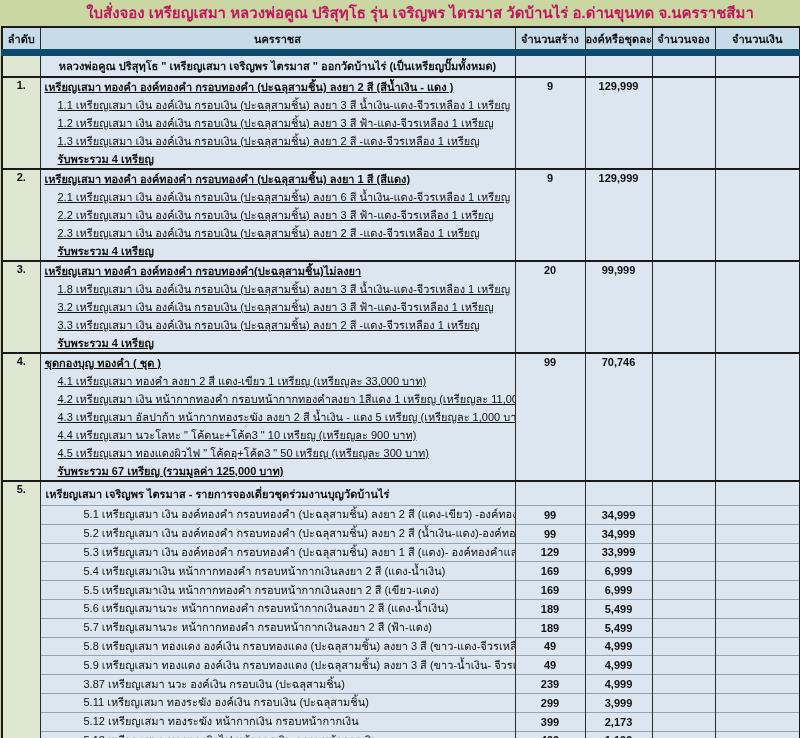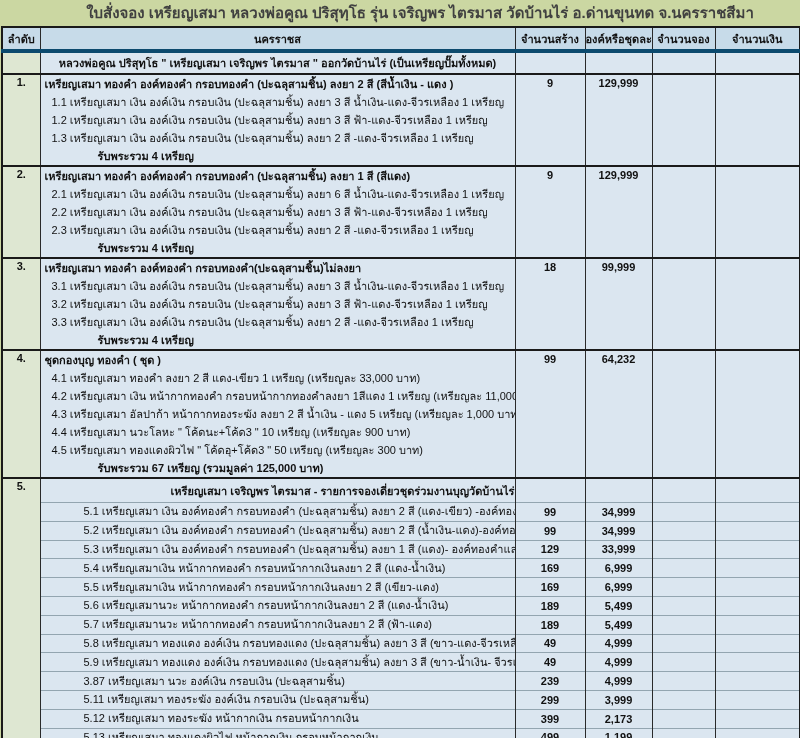--- a/index.html
+++ b/index.html
@@ -6,57 +6,57 @@
   body{
     width:800px;height:738px;
     background:#cbd7a2;
     font-family:"Liberation Sans","DejaVu Sans",sans-serif;
     color:#111;
     overflow:hidden;
   }
   .sheet{width:800px;height:738px;}
   .doc-title{
     height:26px;line-height:26px;
-    text-align:center;font-weight:bold;font-size:15px;color:#404040;
+    text-align:center;font-weight:bold;font-size:15px;color:#be185d;
     white-space:nowrap;overflow:hidden;padding-left:40px;
   }
   table.grid{
     border-collapse:collapse;table-layout:fixed;
     width:798px;margin:0 1px;
     background:#dbe6f0;
     border:2px solid #1a1a1a;
   }
   th,td{
     font-size:11px;padding:0;margin:0;
     border-left:1px solid #2a2a2a;border-right:1px solid #2a2a2a;
     overflow:hidden;
   }
   th{
     background:#c7dbe9;font-weight:bold;height:21px;
-    border-bottom:4px solid #0c4a6e;text-align:center;
+    border-bottom:7px solid #0c4a6e;text-align:center;
     white-space:nowrap;
   }
   tr.subheader-row td{
     height:19px;text-align:center;font-weight:bold;
     border-bottom:2px solid #1a1a1a;white-space:nowrap;
   }
   tr.section-row > td{border-top:2px solid #1a1a1a;vertical-align:top;}
   tr.item-row > td{border-top:1px solid #93a5b0;height:17.8px;}
   tr.section5-head > td{border-top:2px solid #1a1a1a;height:21px;}
   td.no-cell{
     background:#dee7d2;text-align:center;font-weight:bold;
     vertical-align:top;padding-top:1px;
   }
-  td.items-cell{vertical-align:top;}
+  td.items-cell{vertical-align:top;text-decoration:underline;}
   .line{height:18px;line-height:18px;white-space:nowrap;overflow:hidden;}
   .line-title{font-weight:bold;padding-left:4px;}
-  .line-sub{padding-left:11px;}
-  .line-footer{font-weight:bold;padding-left:17px;margin-left:40px;}
+  .line-sub{padding-left:17px;}
+  .line-footer{font-weight:bold;padding-left:17px;}
   td.item-text{white-space:nowrap;padding-left:43px;line-height:17px;}
-  td.sec5-title{font-weight:bold;padding-left:5px;white-space:nowrap;text-align:right;}
+  td.sec5-title{font-weight:bold;padding-left:5px;white-space:nowrap;}
   td.num{
     text-align:center;font-weight:bold;vertical-align:top;
     padding-top:2px;white-space:nowrap;
   }
   tr.item-row td.num{vertical-align:middle;padding-top:0;}
   td.blank{background:#dbe6f0;}
 </style>
 </head>
 <body>
 
@@ -115,43 +115,43 @@
           </td>
           <td class="num">9</td>
           <td class="num">129,999</td>
           <td class="blank"></td>
           <td class="blank"></td>
         </tr>
         <tr class="section-row">
           <td class="no-cell">3.</td>
           <td class="items-cell">
             <div class="line line-title">เหรียญเสมา ทองคำ องค์ทองคำ กรอบทองคำ(ปะฉลุสามชิ้น)ไม่ลงยา</div>
-            <div class="line line-sub">3.1 เหรียญเสมา เงิน องค์เงิน กรอบเงิน (ปะฉลุสามชิ้น) ลงยา 3 สี น้ำเงิน-แดง-จีวรเหลือง  1 เหรียญ</div>
+            <div class="line line-sub">1.8 เหรียญเสมา เงิน องค์เงิน กรอบเงิน (ปะฉลุสามชิ้น) ลงยา 3 สี น้ำเงิน-แดง-จีวรเหลือง  1 เหรียญ</div>
             <div class="line line-sub">3.2 เหรียญเสมา เงิน องค์เงิน กรอบเงิน (ปะฉลุสามชิ้น) ลงยา 3 สี ฟ้า-แดง-จีวรเหลือง 1 เหรียญ</div>
             <div class="line line-sub">3.3 เหรียญเสมา เงิน องค์เงิน กรอบเงิน (ปะฉลุสามชิ้น) ลงยา 2 สี -แดง-จีวรเหลือง 1 เหรียญ</div>
             <div class="line line-footer">รับพระรวม 4 เหรียญ</div>
           </td>
-          <td class="num">18</td>
+          <td class="num">20</td>
           <td class="num">99,999</td>
           <td class="blank"></td>
           <td class="blank"></td>
         </tr>
         <tr class="section-row">
           <td class="no-cell">4.</td>
           <td class="items-cell">
             <div class="line line-title">ชุดกองบุญ ทองคำ ( ชุด )</div>
             <div class="line line-sub">4.1 เหรียญเสมา ทองคำ ลงยา 2 สี แดง-เขียว 1 เหรียญ (เหรียญละ 33,000 บาท)</div>
             <div class="line line-sub">4.2 เหรียญเสมา เงิน หน้ากากทองคำ กรอบหน้ากากทองคำลงยา 1สีแดง 1 เหรียญ (เหรียญละ 11,000 บาท)</div>
             <div class="line line-sub">4.3 เหรียญเสมา อัลปาก้า หน้ากากทองระฆัง ลงยา 2 สี น้ำเงิน - แดง 5 เหรียญ (เหรียญละ 1,000 บาท)</div>
             <div class="line line-sub">4.4 เหรียญเสมา นวะโลหะ " โค้ดนะ+โค้ด3 " 10 เหรียญ (เหรียญละ 900 บาท)</div>
             <div class="line line-sub">4.5 เหรียญเสมา ทองแดงผิวไฟ " โค้ดอุ+โค้ด3 " 50 เหรียญ (เหรียญละ 300 บาท)</div>
             <div class="line line-footer">รับพระรวม 67 เหรียญ (รวมมูลค่า 125,000 บาท)</div>
           </td>
           <td class="num">99</td>
-          <td class="num">64,232</td>
+          <td class="num">70,746</td>
           <td class="blank"></td>
           <td class="blank"></td>
         </tr>
         <tr class="section5-head">
           <td class="no-cell" rowspan="15">5.</td>
           <td class="sec5-title">เหรียญเสมา เจริญพร ไตรมาส - รายการจองเดี่ยวชุดร่วมงานบุญวัดบ้านไร่</td>
           <td class="num"></td>
           <td class="num"></td>
           <td class="blank"></td>
           <td class="blank"></td>

